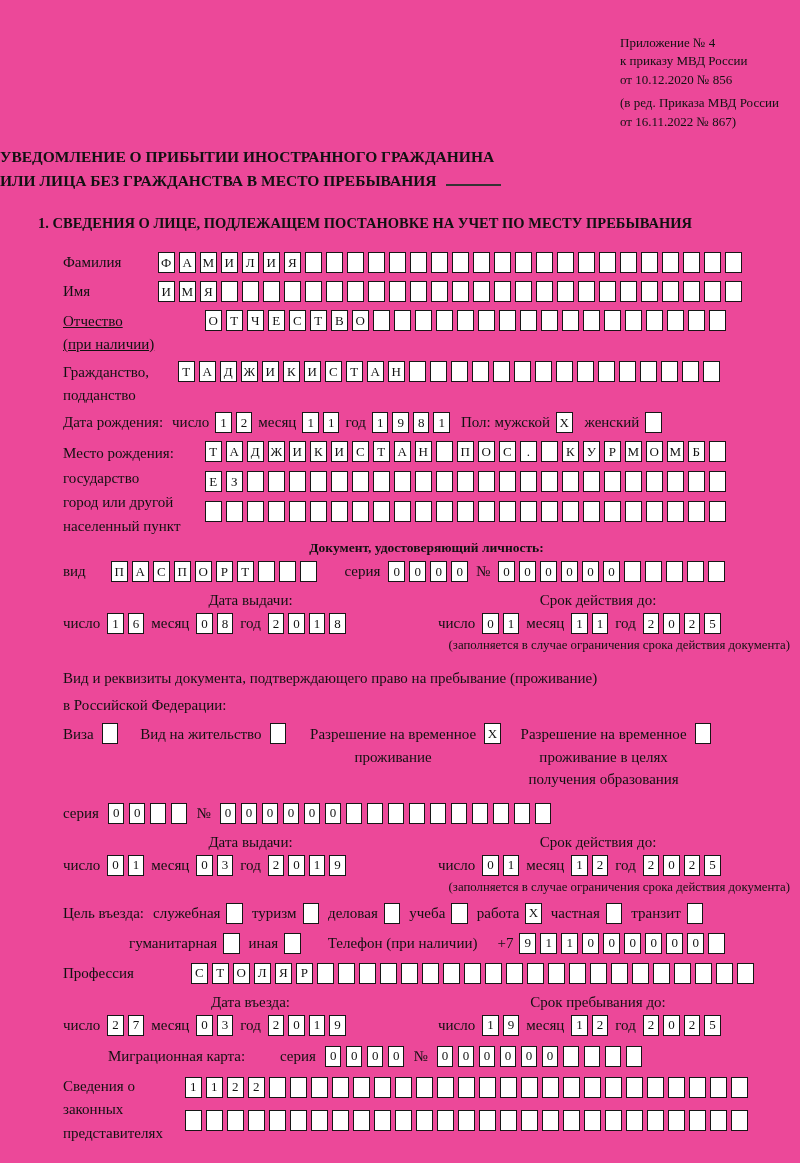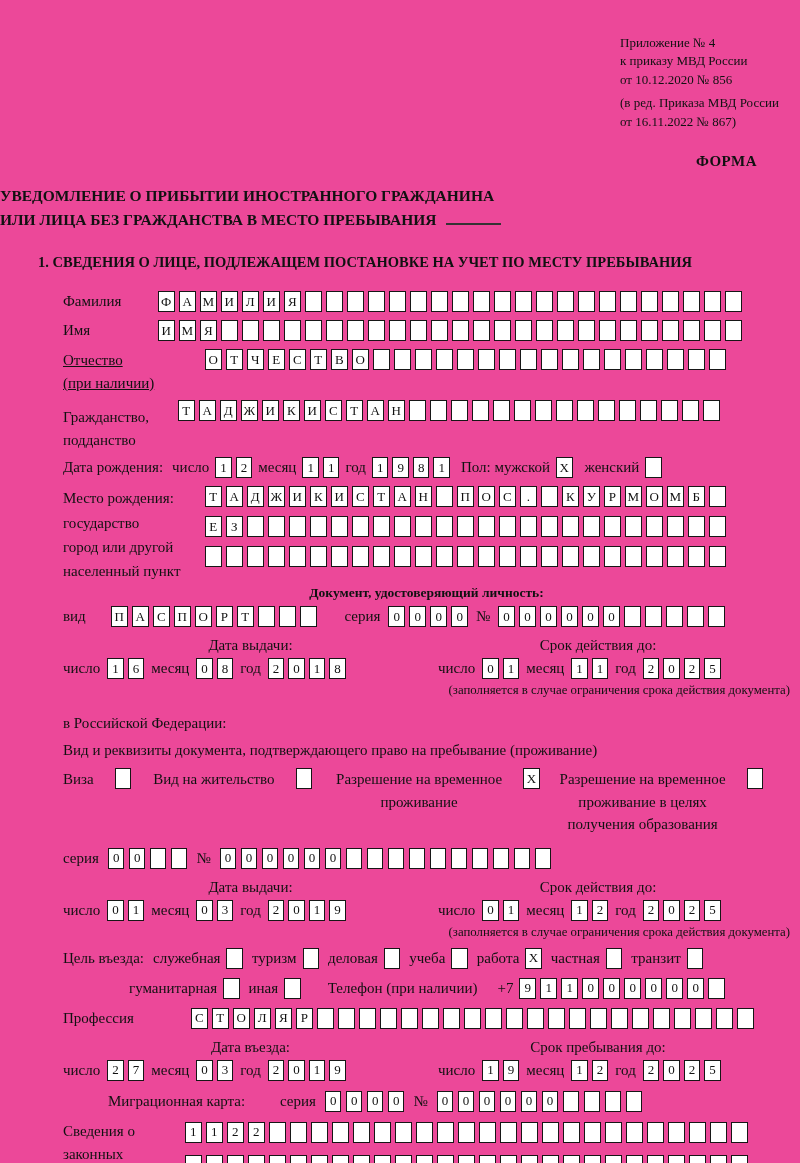--- a/index.html
+++ b/index.html
@@ -29,41 +29,40 @@
   .date-heads{display:flex;margin-top:10px;font-size:15px;}
   .date-heads .h-left{width:375px;text-align:center;}
   .date-heads .h-right{width:320px;text-align:center;}
   .daterow{display:flex;margin-top:4px;align-items:center;}
   .daterow .left{width:375px;display:flex;align-items:center;gap:7px;}
   .daterow .right{display:flex;align-items:center;gap:7px;}
   .small-note{margin-top:4px;text-align:right;margin-right:2px;font-size:12.8px;}
 
   .intro{font-size:15px;margin-top:12px;line-height:1.8;}
   .optrow{display:flex;align-items:flex-start;margin-top:4px;gap:14px;}
-  .opt{display:flex;align-items:flex-start;gap:21px;font-size:15px;}
+  .opt{display:flex;align-items:flex-start;gap:8px;font-size:15px;}
   .opt .olbl{text-align:center;line-height:1.5;}
   .purposerow{display:flex;align-items:center;gap:9px;font-size:15px;flex-wrap:nowrap;}
   .purpose-item{display:flex;align-items:center;gap:6px;}
   .doc-heading{margin-top:10px;width:727px;text-align:center;font-weight:bold;font-size:13.5px;}
 </style>
 </head>
 <body>
 
 <div class="page">
 
   <div class="appendix">
     <div>Приложение № 4</div>
     <div>к приказу МВД России</div>
     <div>от 10.12.2020 № 856</div>
     <div class="gap"></div>
     <div>(в ред. Приказа МВД России</div>
     <div>от 16.11.2022 № 867)</div>
   </div>
 
-  <div class="form-label">ФОРМА</div>
 
   <div class="fullwidth title">
     <div>УВЕДОМЛЕНИЕ О ПРИБЫТИИ ИНОСТРАННОГО ГРАЖДАНИНА</div>
     <div><span>ИЛИ ЛИЦА БЕЗ ГРАЖДАНСТВА В МЕСТО ПРЕБЫВАНИЯ</span><span class="blank-line"></span></div>
   </div>
 
   <div class="section-heading">1. СВЕДЕНИЯ О ЛИЦЕ, ПОДЛЕЖАЩЕМ ПОСТАНОВКЕ НА УЧЕТ ПО МЕСТУ ПРЕБЫВАНИЯ</div>
 
   <div class="row" style="margin-top:20px;">
     <span class="lbl" style="width:67px;">Фамилия</span>
@@ -161,21 +160,21 @@
         <span class="cell"></span>
         <span class="cell"></span>
         <span class="cell"></span>
         <span class="cell"></span>
         <span class="cell"></span>
         <span class="cell"></span>
       </span>
   </div>
 
   <div class="row-top" style="margin-top:6px;">
-    <span class="lbl-col" style="width:115px;margin-top:6px;">
+    <span class="lbl-col" style="width:115px;">
       <div>Гражданство,</div>
       <div>подданство</div>
     </span>
     <span class="cells">
         <span class="cell">Т</span>
         <span class="cell">А</span>
         <span class="cell">Д</span>
         <span class="cell">Ж</span>
         <span class="cell">И</span>
         <span class="cell">К</span>
@@ -406,22 +405,22 @@
           <span class="cell">2</span>
           <span class="cell">0</span>
           <span class="cell">2</span>
           <span class="cell">5</span>
         </span>
     </div>
   </div>
   <div class="small-note">(заполняется в случае ограничения срока действия документа)</div>
 
   <div class="intro">
+    <div>Вид и реквизиты документа, подтверждающего право на пребывание (проживание)</div>
     <div>в Российской Федерации:</div>
-    <div>Вид и реквизиты документа, подтверждающего право на пребывание (проживание)</div>
   </div>
 
   <div class="optrow">
     <span class="opt">
       <span class="olbl">Виза</span>
       <span class="cells">
           <span class="cell"></span>
         </span>
     </span>
     <span class="opt" style="margin-left:8px;">

